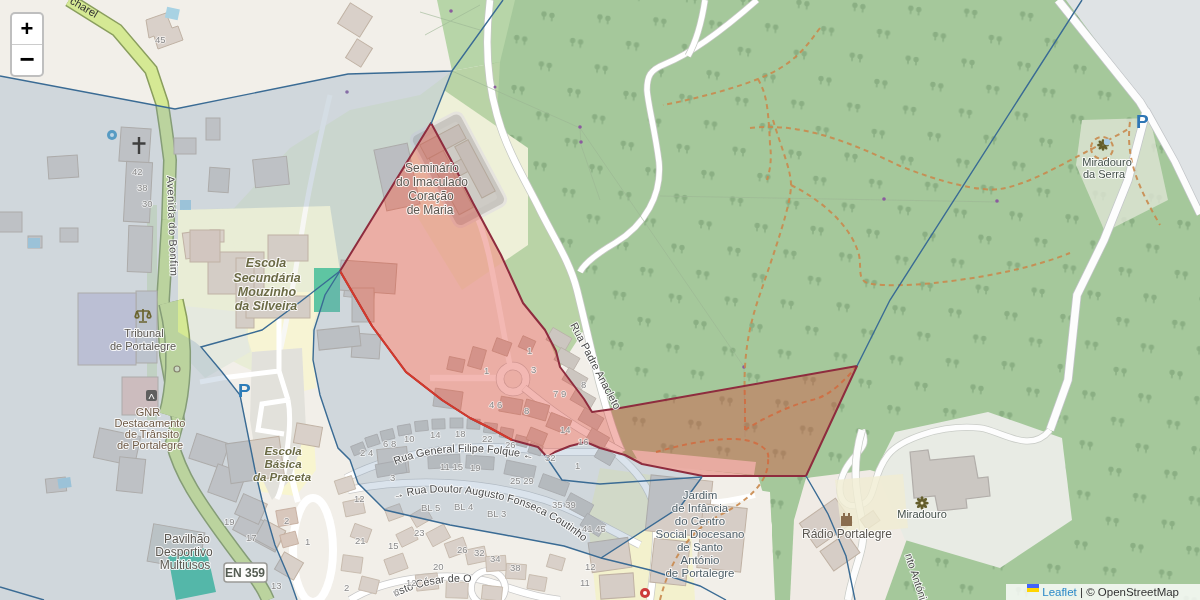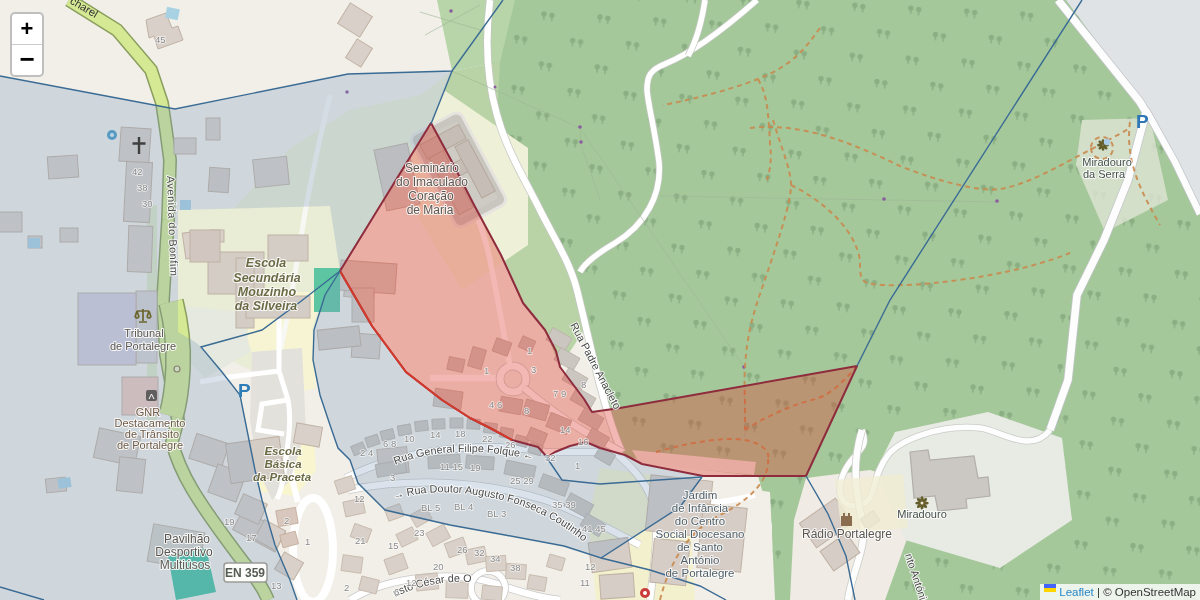--- a/index.html
+++ b/index.html
@@ -526,17 +526,17 @@
 <g transform="translate(905,555) rotate(72)">
 <text class="street" font-size="11" x="0" y="0">nto António</text>
 </g>
 </svg>
 
 <div style="position:absolute;left:10px;top:12px;width:30px;height:61px;background:#fff;border:2px solid rgba(0,0,0,0.25);border-radius:5px;">
  <div style="width:30px;height:30px;text-align:center;font-size:22px;font-weight:bold;color:#000;line-height:30px;border-bottom:1px solid #ccc;">+</div>
  <div style="width:30px;height:30px;text-align:center;font-size:26px;font-weight:bold;color:#000;line-height:28px;">−</div>
 </div>
 
-<div style="position:absolute;right:0;bottom:0;height:16px;background:rgba(255,255,255,0.8);font-size:11.5px;color:#333;padding:0 4px;line-height:16px;white-space:nowrap;">
+<div style="position:absolute;right:0;bottom:0;height:16px;background:rgba(255,255,255,0.8);font-size:11.5px;color:#333;padding:0 21px;line-height:16px;white-space:nowrap;">
 <span style="display:inline-block;width:12px;height:8px;position:relative;top:0px;"><span style="position:absolute;left:0;top:-4px;width:12px;height:4px;background:#4264fb;"></span><span style="position:absolute;left:0;top:0;width:12px;height:4px;background:#ffd500;"></span></span>
 <a style="color:#2a88c8;text-decoration:none;"> Leaflet</a> | © OpenStreetMap
 </div>
 </div>
 
 </body></html>

